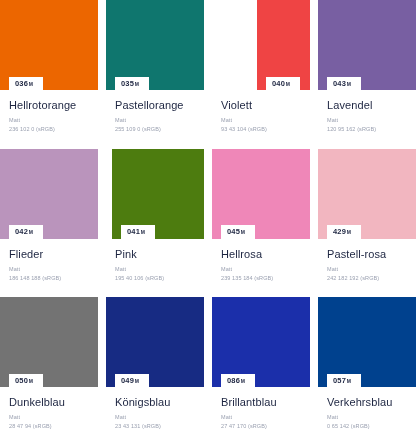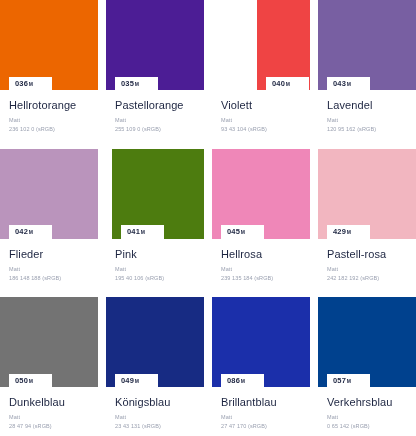--- a/index.html
+++ b/index.html
@@ -36,21 +36,21 @@
     height: 90px;
     width: 100%;
     flex: none;
   }
 
   .swatch-badge {
     position: absolute;
     left: 9px;
     bottom: 0;
     background: #ffffff;
-    padding: 3px 19px 3px 6px;
+    padding: 3px 10px 3px 6px;
     min-width: 34px;
     display: flex;
     align-items: baseline;
     line-height: 1;
   }
 
   .badge-num {
     font-size: 7.5px;
     font-weight: 700;
     color: #1c2440;
@@ -108,21 +108,21 @@
           <span class="badge-suffix">M</span>
         </div>
       </div>
       <div class="swatch-info">
         <div class="swatch-name">Hellrotorange</div>
         <div class="swatch-finish">Matt</div>
         <div class="swatch-rgb">236 102 0 (sRGB)</div>
       </div>
     </div>
     <div class="swatch-card">
-      <div class="swatch-color" style="background: #4c1d95;">
+      <div class="swatch-color" style="background: #0f766e;">
         <div class="swatch-badge">
           <span class="badge-num">035</span>
           <span class="badge-suffix">M</span>
         </div>
       </div>
       <div class="swatch-info">
         <div class="swatch-name">Pastellorange</div>
         <div class="swatch-finish">Matt</div>
         <div class="swatch-rgb">255 109 0 (sRGB)</div>
       </div>

